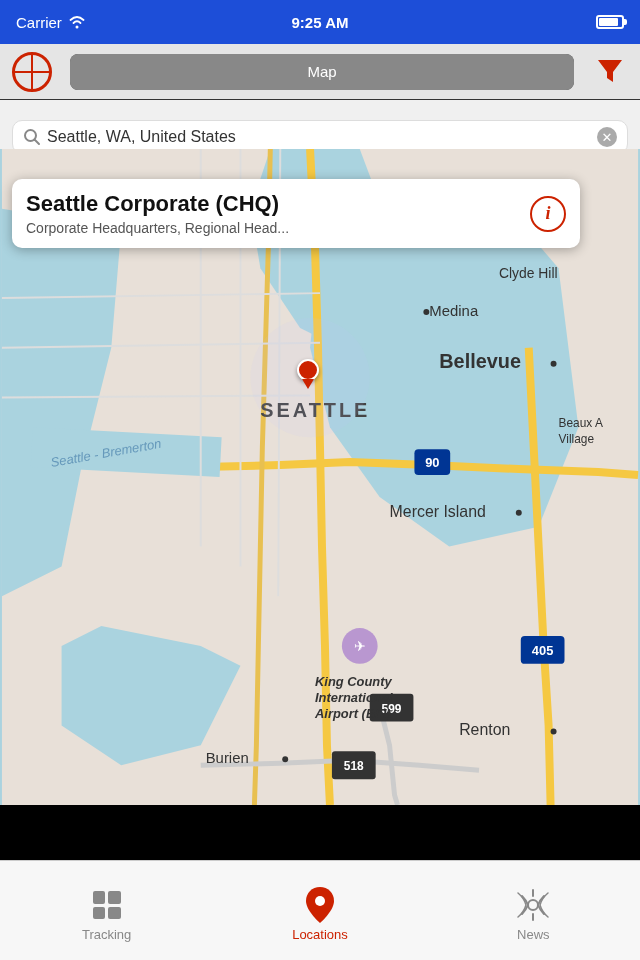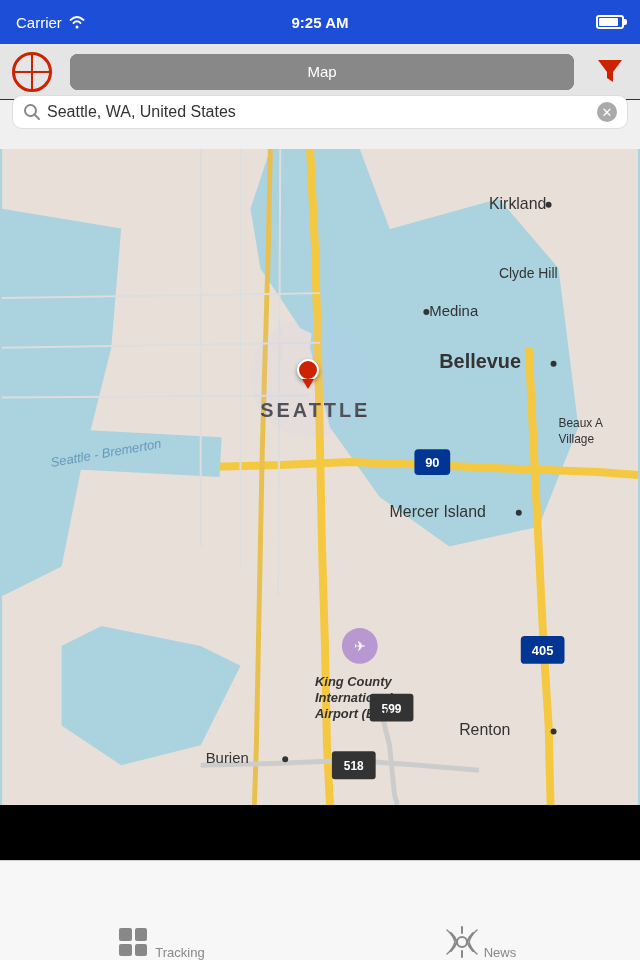--- a/index.html
+++ b/index.html
@@ -115,21 +115,21 @@
       border: none;
       cursor: pointer;
       padding: 4px;
     }
 
     
     #search-bar {
       height: 49px;
       background: #f0f0f0;
       display: flex;
-      align-items: flex-end;
+      align-items: flex-start;
       padding: 20px 12px;
       gap: 6px;
     }
     .search-inner {
       flex: 1;
       background: white;
       border-radius: 10px;
       display: flex;
       align-items: center;
       padding: 6px 10px;
@@ -241,22 +241,22 @@
       height: 100px;
       background: #f7f7f7;
       border-top: 1px solid #ccc;
       display: flex;
       position: absolute;
       bottom: 0; left: 0; right: 0;
     }
     .tab-item {
       flex: 1;
       display: flex;
-      flex-direction: row;
-      align-items: flex-end;
+      flex-direction: column;
+      align-items: center;
       justify-content: center;
       cursor: pointer;
       gap: 4px;
       padding-top: 8px;
     }
     .tab-icon { width: 36px; height: 36px; display: flex; align-items: center; justify-content: center; }
     .tab-label { font-size: 13px; color: #888; }
     .tab-label.active { color: #cc2200; }
 
     
@@ -400,20 +400,29 @@
 
     <text x="205" y="618" font-size="15" fill="#333">Burien</text>
     <circle cx="285" cy="614" r="3" fill="#333"></circle>
 
     <text x="460" y="590" font-size="16" fill="#333">Renton</text>
     <circle cx="555" cy="586" r="3" fill="#333"></circle>
 
     <circle cx="310" cy="230" r="60" fill="rgba(200,200,255,0.1)"></circle>
   </svg>
 
+  <div id="map-callout">
+    <div class="callout-text">
+      <div class="callout-title">Seattle Corporate (CHQ)</div>
+      <div class="callout-subtitle">Corporate Headquarters, Regional Head...</div>
+    </div>
+    <button class="callout-info-btn">
+      <span>i</span>
+    </button>
+  </div>
 
   <div class="map-pin" style="left: 297px; top: 210px;">
     <div class="pin-body"></div>
     <div class="pin-tail"></div>
   </div>
 </div>
 
 <div id="tab-bar">
 
   <div class="tab-item">
@@ -421,20 +430,29 @@
       <div class="icon-tracking">
         <div></div>
           <div></div>
           <div></div>
           <div></div>
       </div>
     </div>
     <span class="tab-label">Tracking</span>
   </div>
 
+  <div class="tab-item">
+    <div class="tab-icon icon-locations">
+      <svg width="32" height="36" viewBox="0 0 32 36">
+        <path d="M16 0 C8 0 2 6 2 14 C2 24 16 36 16 36 C16 36 30 24 30 14 C30 6 24 0 16 0 Z" fill="#cc2200"></path>
+        <circle cx="16" cy="14" r="5" fill="white"></circle>
+      </svg>
+    </div>
+    <span class="tab-label active">Locations</span>
+  </div>
 
   <div class="tab-item">
     <div class="tab-icon icon-news">
       <svg width="34" height="34" viewBox="0 0 34 34">
         <circle cx="17" cy="17" r="5" stroke="#888" stroke-width="2" fill="none"></circle>
         <line x1="17" y1="2" x2="17" y2="8" stroke="#888" stroke-width="2" stroke-linecap="round"></line>
         <line x1="17" y1="26" x2="17" y2="32" stroke="#888" stroke-width="2" stroke-linecap="round"></line>
         <path d="M6 8 Q10 12 12 17 Q10 22 6 26" stroke="#888" stroke-width="2" fill="none" stroke-linecap="round"></path>
         <path d="M28 8 Q24 12 22 17 Q24 22 28 26" stroke="#888" stroke-width="2" fill="none" stroke-linecap="round"></path>
         <path d="M2 5 Q8 10 10 17 Q8 24 2 29" stroke="#888" stroke-width="1.5" fill="none" stroke-linecap="round"></path>

